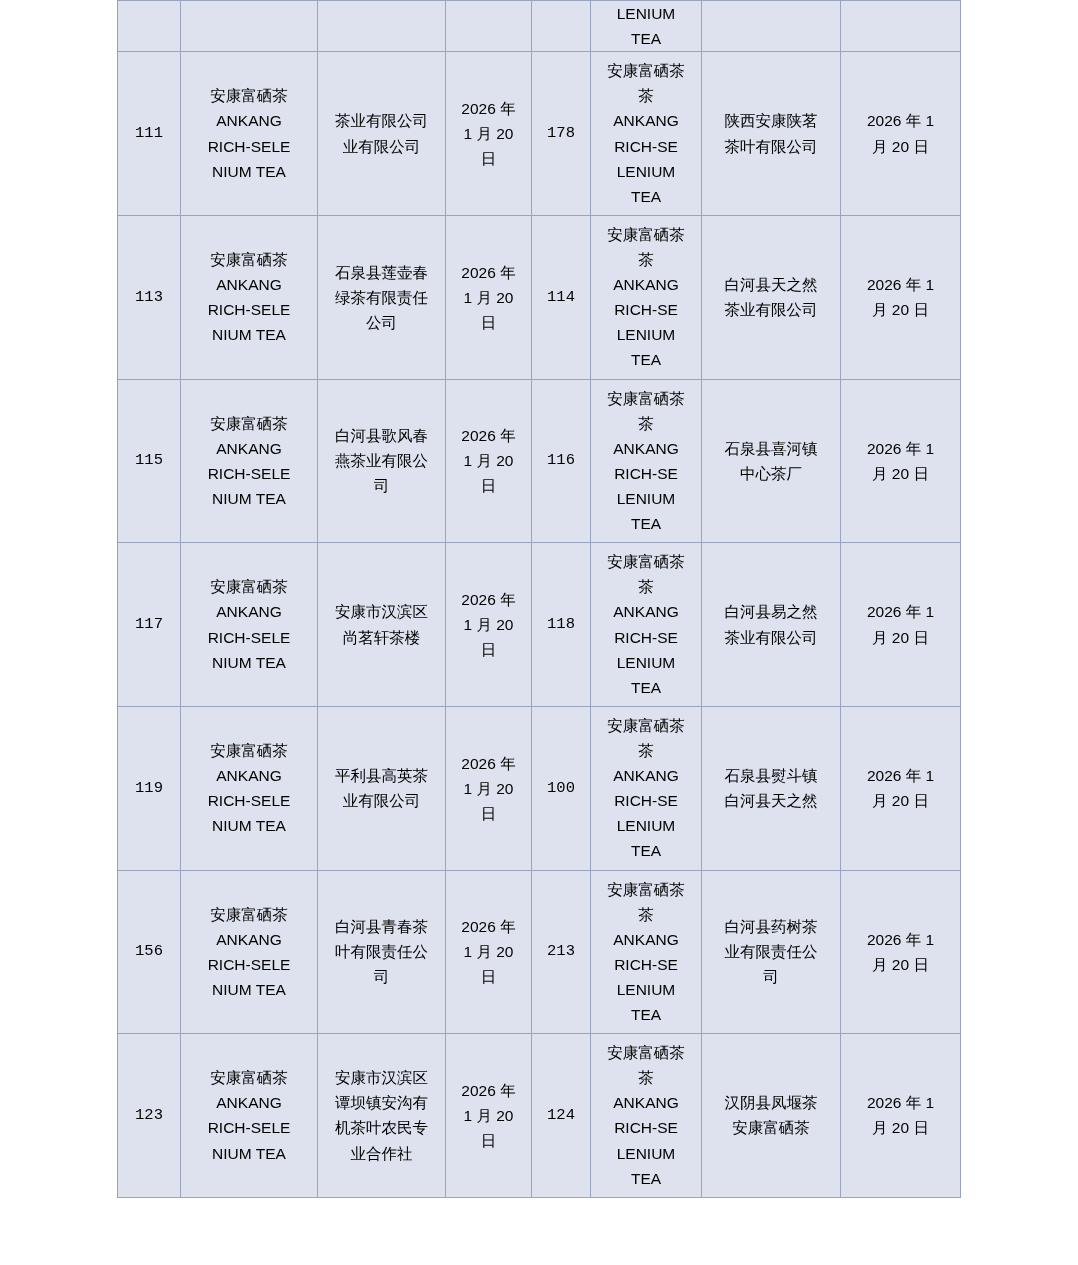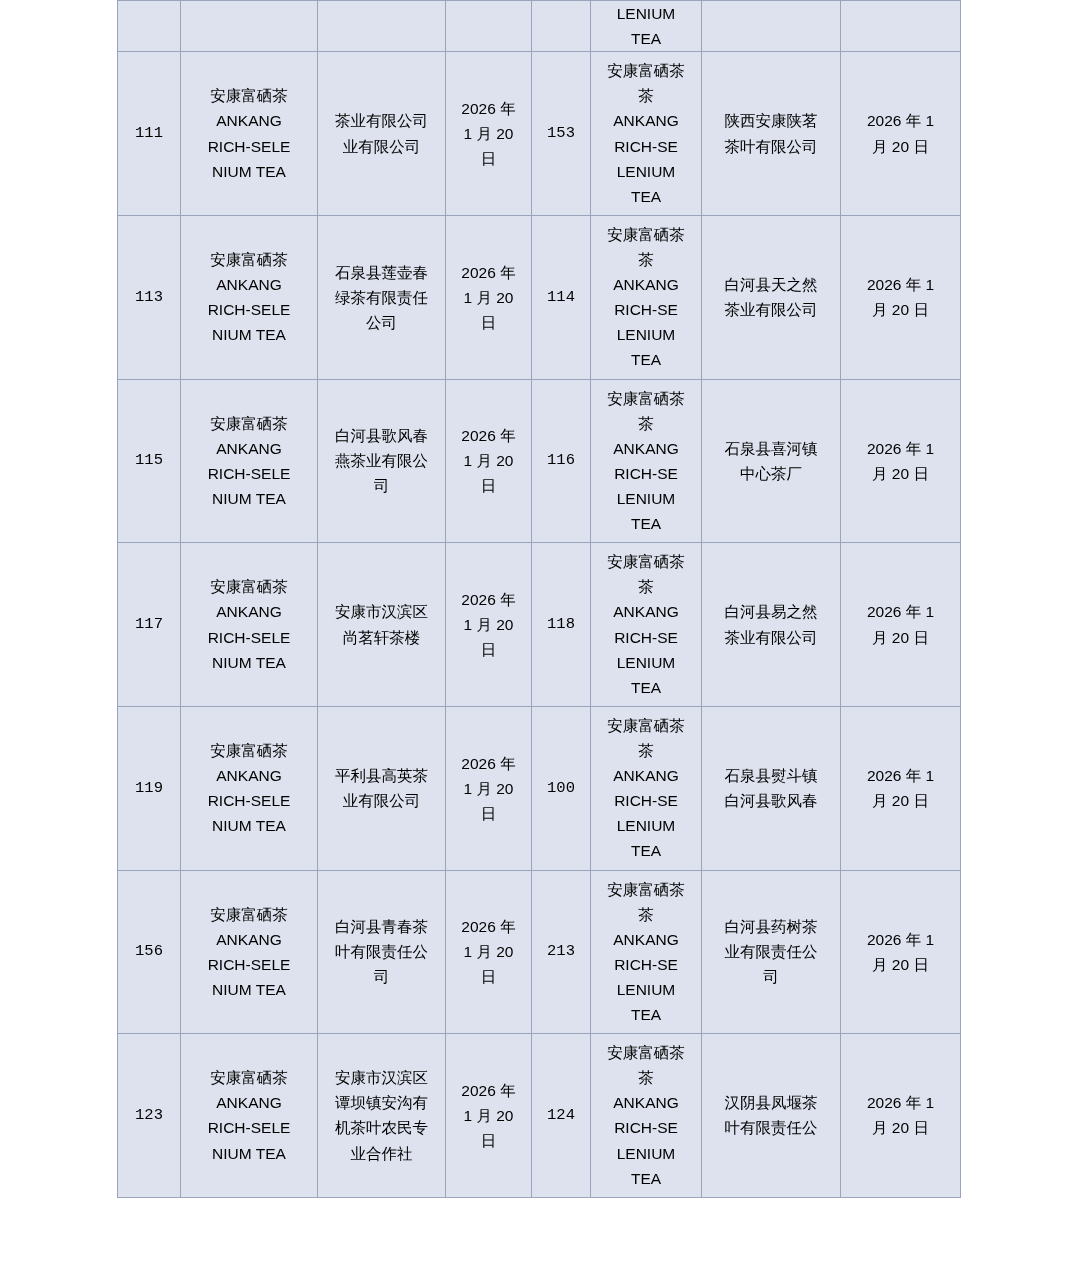--- a/index.html
+++ b/index.html
@@ -136,21 +136,21 @@
           <td class="org">
               <span class="cell-text">茶业有限公司
 业有限公司</span>
             </td>
           <td class="date">
               <span class="cell-text">2026 年
 1 月 20
 日</span>
             </td>
           <td class="num2">
-              <span class="cell-text">153</span>
+              <span class="cell-text">178</span>
             </td>
           <td class="mark2">
               <span class="cell-text">安康富硒茶
 茶
 ANKANG
 RICH-SE
 LENIUM
 TEA</span>
             </td>
           <td class="org2">
@@ -310,21 +310,21 @@
           <td class="mark2">
               <span class="cell-text">安康富硒茶
 茶
 ANKANG
 RICH-SE
 LENIUM
 TEA</span>
             </td>
           <td class="org2">
               <span class="cell-text">石泉县熨斗镇
-白河县歌风春</span>
+白河县天之然</span>
             </td>
           <td class="date2">
               <span class="cell-text">2026 年 1
 月 20 日</span>
             </td>
         </tr>
 
         <tr>
           <td class="num">
               <span class="cell-text">156</span>
@@ -394,21 +394,21 @@
           <td class="mark2">
               <span class="cell-text">安康富硒茶
 茶
 ANKANG
 RICH-SE
 LENIUM
 TEA</span>
             </td>
           <td class="org2">
               <span class="cell-text">汉阴县凤堰茶
-叶有限责任公</span>
+安康富硒茶</span>
             </td>
           <td class="date2">
               <span class="cell-text">2026 年 1
 月 20 日</span>
             </td>
         </tr>
 
       </tbody>
     </table>
   </div>

